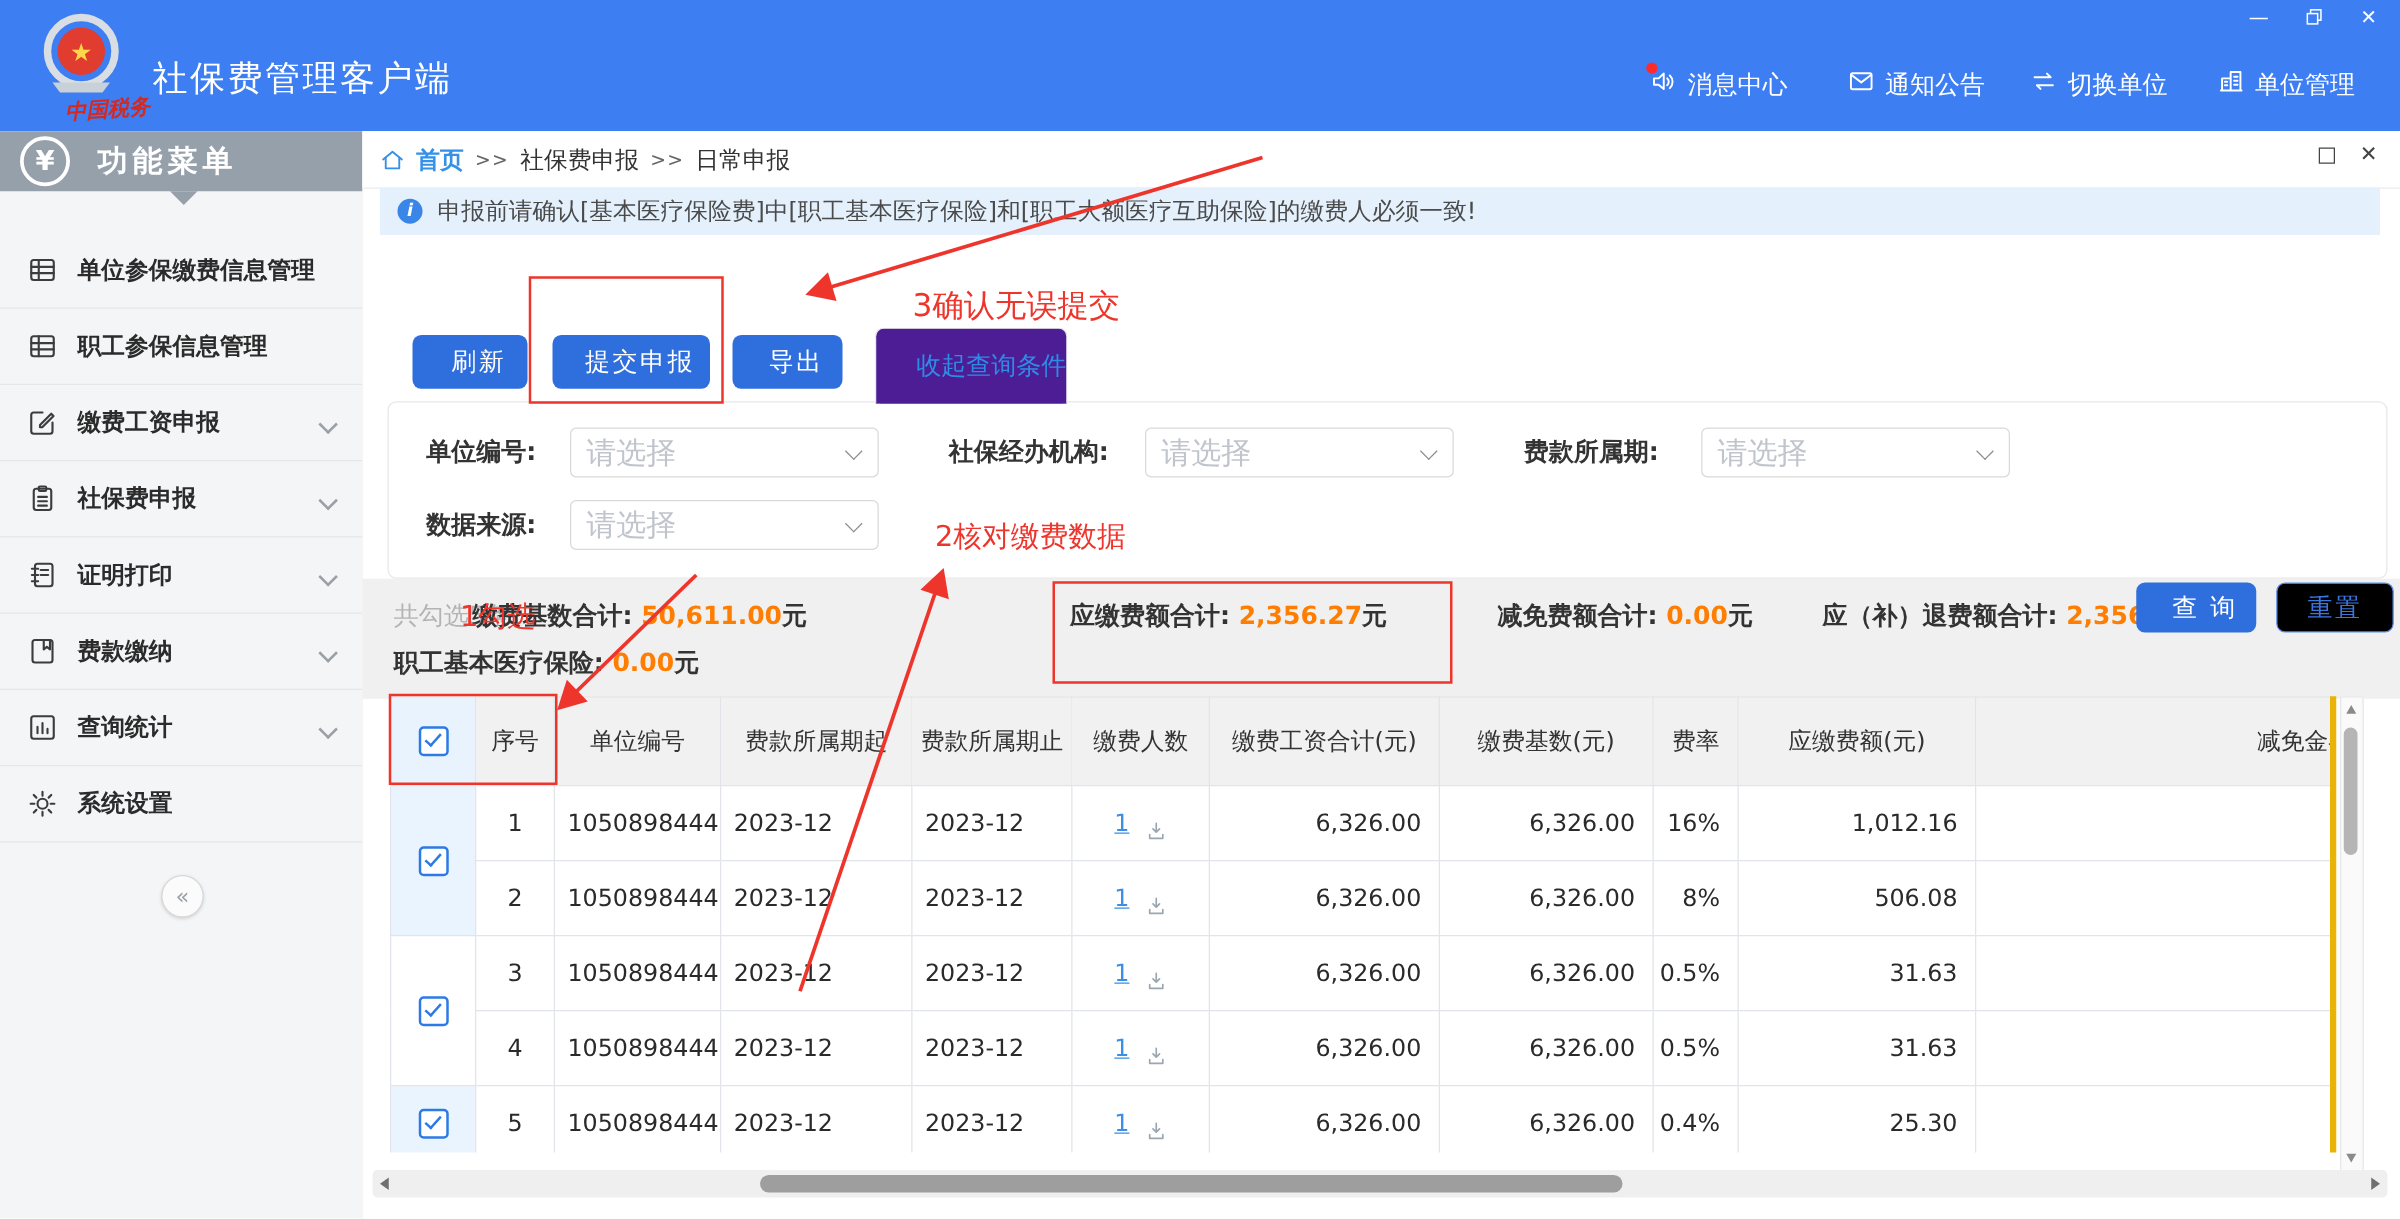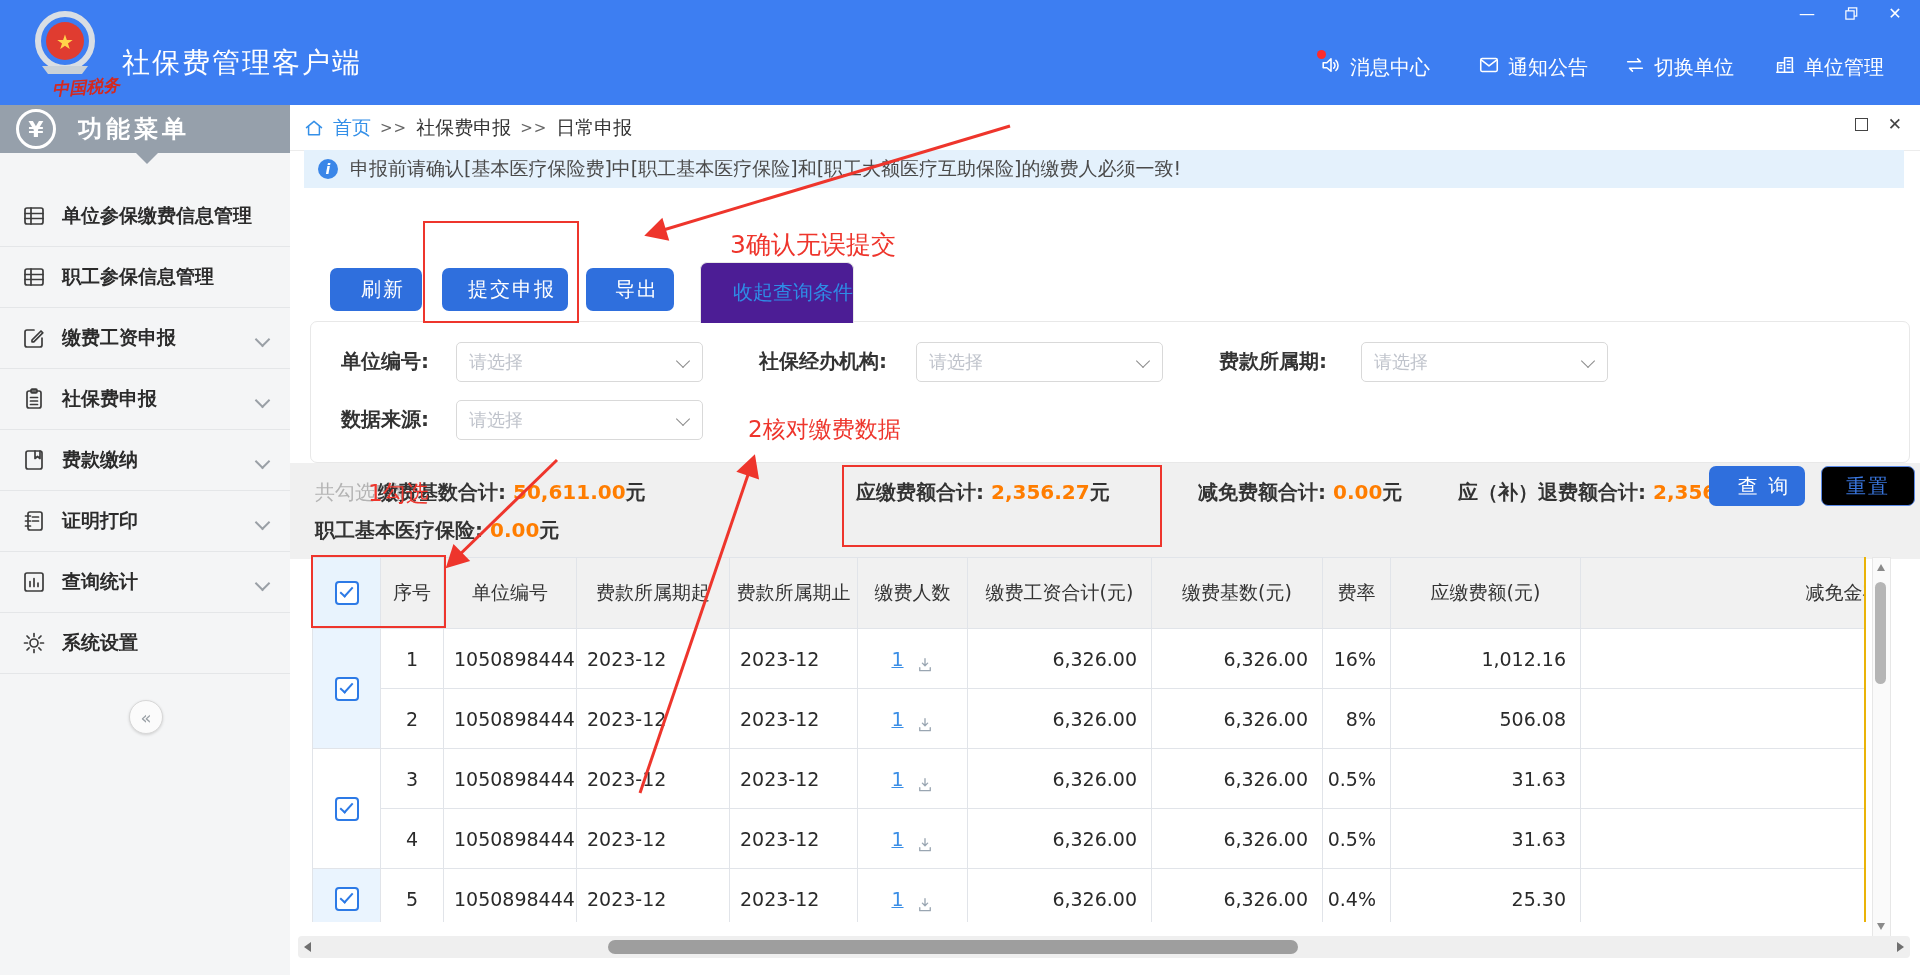--- a/index.html
+++ b/index.html
@@ -26,56 +26,56 @@
   #sb-items{position:absolute;left:0;top:81px;width:290px;font-weight:bold;}
   .sb-item{position:relative;height:60px;border-bottom:1px solid #e4e6e8;display:flex;align-items:center;cursor:pointer;}
   .sb-item .ic{margin-left:22px;width:24px;height:24px;stroke:#3c3c3c;fill:none;stroke-width:1.7;stroke-linecap:round;stroke-linejoin:round;}
   .sb-item .lbl{margin-left:16px;font-size:19px;color:#2b2b2b;white-space:nowrap;}
   .sb-item .chev{position:absolute;right:22px;top:26px;width:9px;height:9px;border-right:2px solid #9aa0a6;border-bottom:2px solid #9aa0a6;transform:rotate(45deg);}
   #collapse{position:absolute;left:129px;top:595px;width:32px;height:32px;border-radius:50%;background:#fbfbfb;border:1px solid #d8d8d8;color:#9aa0a6;font-size:18px;display:flex;align-items:center;justify-content:center;box-shadow:0 1px 3px rgba(0,0,0,.15);cursor:pointer;}
   
   #main{position:absolute;left:290px;top:105px;width:1630px;height:870px;background:#fff;}
   #crumbbar{position:absolute;left:0;top:0;width:1630px;height:45px;background:#fff;border-bottom:1px solid #ececec;}
   #crumb{position:absolute;left:14px;top:10px;display:flex;align-items:center;gap:9px;font-size:19px;color:#333;white-space:nowrap;}
-  #crumb .home-lbl{color:#3590e8;cursor:pointer;}
+  #crumb .home-lbl{color:#3590e8;cursor:pointer;font-weight:bold;}
   #crumb .sep{color:#666;font-size:15px;letter-spacing:1px;}
   #crumb-win{position:absolute;right:18px;top:13px;display:flex;gap:20px;align-items:center;color:#444;}
   #crumb-win .sq{width:11px;height:11px;border:1.6px solid #444;display:inline-block;}
   #crumb-win .x{font-size:17px;line-height:11px;cursor:pointer;}
   #alertbar{position:absolute;left:14px;top:45px;width:1600px;height:38px;background:#e4f1fc;display:flex;align-items:center;}
   #alertbar .info{width:20px;height:20px;border-radius:50%;background:#3a86e8;color:#fff;font-size:14px;font-weight:bold;font-style:italic;display:flex;align-items:center;justify-content:center;margin-left:14px;flex:none;}
   #alertbar .atext{margin-left:12px;font-size:19px;color:#4a4a4a;white-space:nowrap;}
   .btn{position:absolute;height:43px;background:#2f6fdd;color:#fff;border:none;border-radius:7px;font-size:20px;font-family:inherit;letter-spacing:2px;cursor:pointer;padding-left:20px;}
   #btn-refresh{left:40px;top:163px;width:92px;}
   #btn-submit{left:152px;top:163px;width:126px;}
   #btn-export{left:296px;top:163px;width:88px;}
   #tab-collapse{position:absolute;left:410px;top:157px;width:152px;height:60px;background:#4c1d95;border:1px solid #e8e8e8;border-bottom:none;border-radius:7px 7px 0 0;display:flex;align-items:flex-start;justify-content:flex-end;cursor:pointer;z-index:3;}
   #tab-collapse span{margin-top:16px;font-size:20px;color:#2e8ce6;white-space:nowrap;}
   #qpanel{position:absolute;left:20px;top:216px;width:1598px;height:140px;background:#fff;border:1px solid #e8e8e8;border-radius:7px;z-index:2;}
   .qrow{position:absolute;left:0;width:100%;height:38px;}
   #qrow1{top:20px}#qrow2{top:78px}
   .qlabel{position:absolute;font-size:20px;font-weight:bold;color:#333;top:6px;white-space:nowrap;}
   .qsel{position:absolute;top:0;width:245px;height:38px;border:1px solid #d9d9d9;border-radius:5px;background:#fff;display:flex;align-items:center;cursor:pointer;}
-  .qsel .ph{margin-left:12px;font-size:18px;color:#c0c4cc;}
+  .qsel .ph{margin-left:12px;font-size:24px;color:#c0c4cc;}
   .qsel .sc{position:absolute;right:14px;top:13px;width:9px;height:9px;border-right:1.8px solid #8c8c8c;border-bottom:1.8px solid #8c8c8c;transform:rotate(45deg);}
   #ql0{left:30px}#qs0{left:145px}
   #ql1{left:448px}#qs1{left:605px}
   #ql2{left:908px}#qs2{left:1050px}
   #ql3{left:30px}#qs3{left:145px}
   #btn-search{left:1398px;top:144px;width:96px;height:40px;font-size:20px;}
   #btn-reset{position:absolute;left:1510px;top:144px;width:94px;height:40px;background:#000000;border:1px solid #5b8ae8;border-radius:7px;color:#3a77e0;font-size:20px;font-family:inherit;letter-spacing:2px;cursor:pointer;}
   
   #summary{position:absolute;left:0;top:358px;width:1630px;height:96px;background:#f0f0f0;}
   .sum-item{position:absolute;top:16px;white-space:nowrap;font-size:20px;font-weight:bold;color:#333;}
   #sum-count{position:absolute;left:25px;top:16px;font-size:20px;color:#b3b3b3;white-space:nowrap;}
   #sum1{left:88px}#sum2{left:566px}#sum3{left:908px}#sum4{left:1168px}
   .sum-val{color:#ff7d00;}
   #sum-line2{position:absolute;left:25px;top:54px;font-size:20px;font-weight:bold;color:#333;white-space:nowrap;}
   
-  #tablewrap{position:absolute;left:22px;top:452px;width:1552px;height:365px;overflow:hidden;border-right:2px solid #eab308;}
+  #tablewrap{position:absolute;left:22px;top:452px;width:1552px;height:365px;overflow:hidden;border-right:5px solid #eab308;}
   table{border-collapse:collapse;table-layout:fixed;width:1828px;}
   th,td{border:1px solid #e1e4e9;font-size:19px;color:#2a2a2a;overflow:hidden;white-space:nowrap;}
   th{height:68px;background:#f1f1f1;font-weight:normal;color:#333;text-align:center;}
   td{height:57px;background:#fff;}
   th.chk-col{background:#e8f3fd;}
   td.chk-col{text-align:center;}
   td.grp-blue{background:#eaf4fe;}
   .c{text-align:center}.l{text-align:left;padding-left:10px}.r{text-align:right;padding-right:14px}
   .cbx{display:inline-block;width:20px;height:20px;border:2px solid #2d7ae6;border-radius:4px;background:#fff;position:relative;cursor:pointer;vertical-align:middle;}
   .cbx::after{content:"";position:absolute;left:6px;top:1px;width:5px;height:11px;border-right:2.6px solid #2d7ae6;border-bottom:2.6px solid #2d7ae6;transform:rotate(42deg);}
@@ -198,32 +198,32 @@
         <svg class="ic" viewBox="0 0 24 24">
             <rect x="5" y="4" width="14" height="17" rx="2"></rect>
             <rect x="9" y="2.2" width="6" height="3.6" rx="1"></rect>
             <path d="M8.5 10.5h7M8.5 14h7M8.5 17.5h7"></path>
           </svg>
         <span class="lbl">社保费申报</span>
         <span class="chev"></span>
       </div>
       <div class="sb-item">
         <svg class="ic" viewBox="0 0 24 24">
+            <rect x="6" y="3" width="14" height="18" rx="2"></rect>
+            <path d="M3.5 7h5M3.5 12h5M3.5 17h5M10.5 8h6M10.5 12h6"></path>
+          </svg>
+        <span class="lbl">证明打印</span>
+        <span class="chev"></span>
+      </div>
+      <div class="sb-item">
+        <svg class="ic" viewBox="0 0 24 24">
             <rect x="4" y="3" width="16" height="18" rx="2"></rect>
             <path d="M13 3v7.5l2.5-2 2.5 2V3"></path>
           </svg>
         <span class="lbl">费款缴纳</span>
-        <span class="chev"></span>
-      </div>
-      <div class="sb-item">
-        <svg class="ic" viewBox="0 0 24 24">
-            <rect x="6" y="3" width="14" height="18" rx="2"></rect>
-            <path d="M3.5 7h5M3.5 12h5M3.5 17h5M10.5 8h6M10.5 12h6"></path>
-          </svg>
-        <span class="lbl">证明打印</span>
         <span class="chev"></span>
       </div>
       <div class="sb-item">
         <svg class="ic" viewBox="0 0 24 24">
             <rect x="3" y="3" width="18" height="18" rx="2"></rect>
             <path d="M8 16.5v-5M12 16.5v-8M16 16.5v-3.5"></path>
           </svg>
         <span class="lbl">查询统计</span>
         <span class="chev"></span>
       </div>

